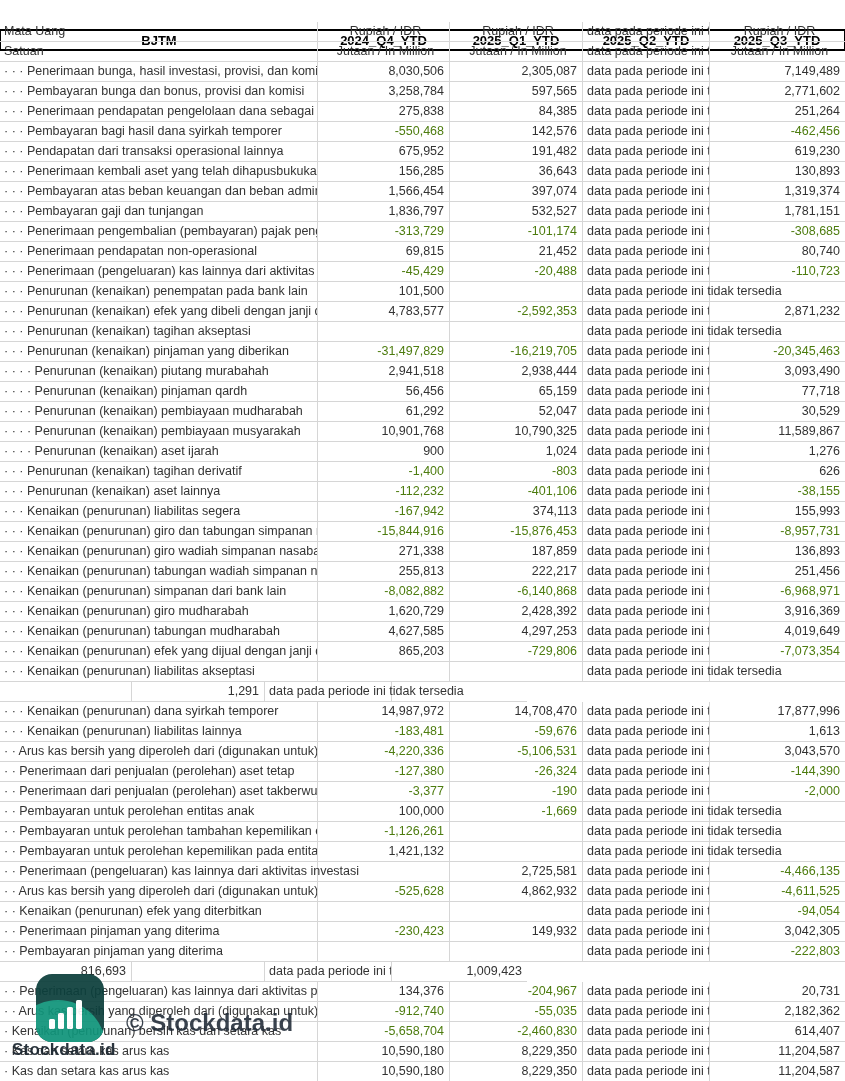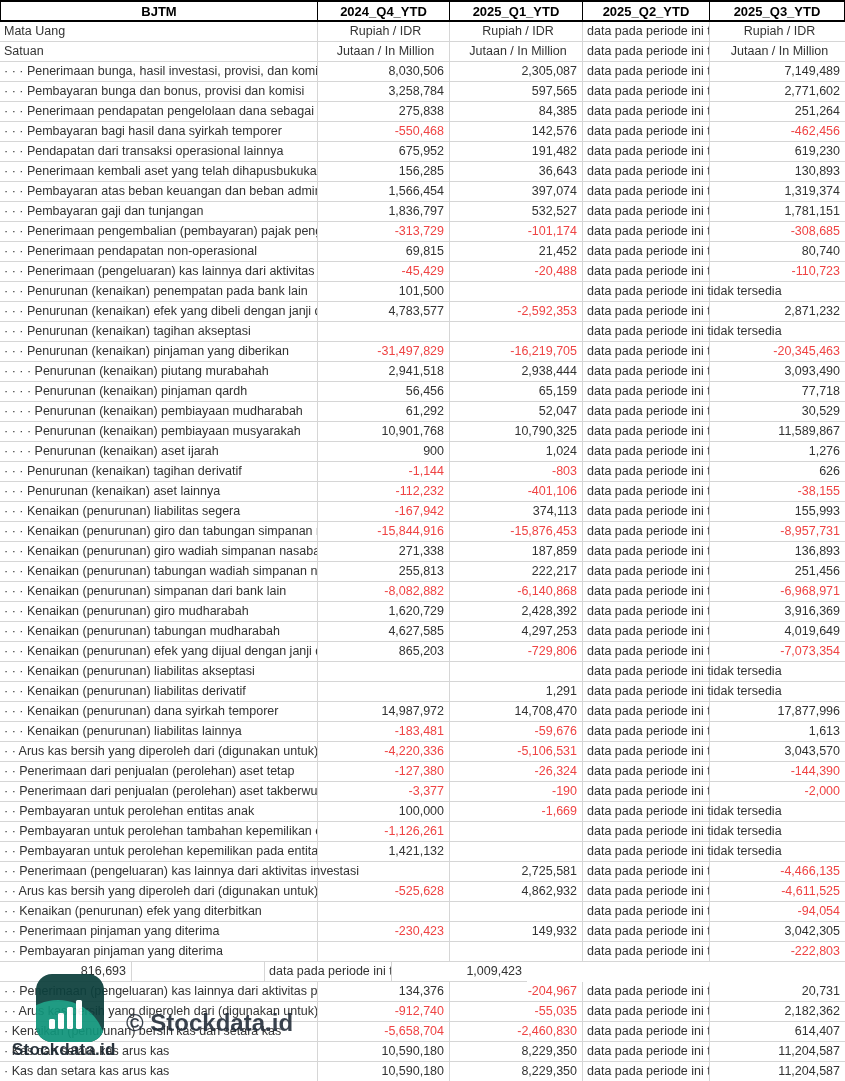--- a/index.html
+++ b/index.html
@@ -15,27 +15,27 @@
     border-right:1px solid #d6d6d6;border-bottom:1px solid #d6d6d6;
     white-space:nowrap;overflow:hidden;background:transparent;
   }
   .c0{width:318px;padding-left:4px;}
   .c1{width:132px;}
   .c2{width:133px;}
   .c3{width:127px;padding-left:4px;}
   .c4{width:135px;border-right:none;}
   .num{text-align:right;padding-right:5px;}
   .txt{text-align:center;padding-left:4px;}
-  .neg{color:#ef4444;}
+  .neg{color:#4d7c0f;}
   .spill{overflow:visible;position:relative;z-index:2;}
   
   .hrow{display:flex;height:22px;line-height:20px;font-weight:bold;font-size:13px;color:#000;}
   .hcell{
     box-sizing:border-box;height:22px;text-align:center;
-    border-top:2px solid #000;border-bottom:2px solid #000;border-right:1px solid #000;
+    border-top:2px solid #000;border-bottom:2px solid #000;border-right:1px solid #000;margin-top:29px;
   }
   .hcell:first-child{border-left:1px solid #000;}
   .hc0{width:318px;}.hc1{width:132px;}.hc2{width:133px;}.hc3{width:127px;}.hc4{width:135px;}
   
   .wm-logo{
     position:absolute;left:36px;top:974px;width:68px;height:68px;border-radius:16px;
     background:#0c3f3c;overflow:hidden;opacity:.93;pointer-events:none;z-index:5;
   }
   .wm-logo .leaf{
     position:absolute;left:-26px;top:26px;width:96px;height:96px;border-radius:50%;
@@ -239,21 +239,21 @@
   <div class="row">
     <div class="cell c0">· · · · Penurunan (kenaikan) aset ijarah</div>
     <div class="cell c1 num">900</div>
     <div class="cell c2 num">1,024</div>
     <div class="cell c3">data pada periode ini tidak tersedia</div>
     <div class="cell c4 num">1,276</div>
   </div>
 
   <div class="row">
     <div class="cell c0">· · · Penurunan (kenaikan) tagihan derivatif</div>
-    <div class="cell c1 num neg">-1,144</div>
+    <div class="cell c1 num neg">-1,400</div>
     <div class="cell c2 num neg">-803</div>
     <div class="cell c3">data pada periode ini tidak tersedia</div>
     <div class="cell c4 num">626</div>
   </div>
 
   <div class="row">
     <div class="cell c0">· · · Penurunan (kenaikan) aset lainnya</div>
     <div class="cell c1 num neg">-112,232</div>
     <div class="cell c2 num neg">-401,106</div>
     <div class="cell c3">data pada periode ini tidak tersedia</div>
@@ -326,21 +326,20 @@
 
   <div class="row">
     <div class="cell c0 spill">· · · Kenaikan (penurunan) liabilitas akseptasi</div>
     <div class="cell c1 num"></div>
     <div class="cell c2 num"></div>
     <div class="cell c3 spill">data pada periode ini tidak tersedia</div>
     <div class="cell c4 num"></div>
   </div>
 
   <div class="row">
-    <div class="cell c0 spill">· · · Kenaikan (penurunan) liabilitas derivatif</div>
     <div class="cell c1 num"></div>
     <div class="cell c2 num">1,291</div>
     <div class="cell c3 spill">data pada periode ini tidak tersedia</div>
     <div class="cell c4 num"></div>
   </div>
 
   <div class="row">
     <div class="cell c0">· · · Kenaikan (penurunan) dana syirkah temporer</div>
     <div class="cell c1 num">14,987,972</div>
     <div class="cell c2 num">14,708,470</div>

